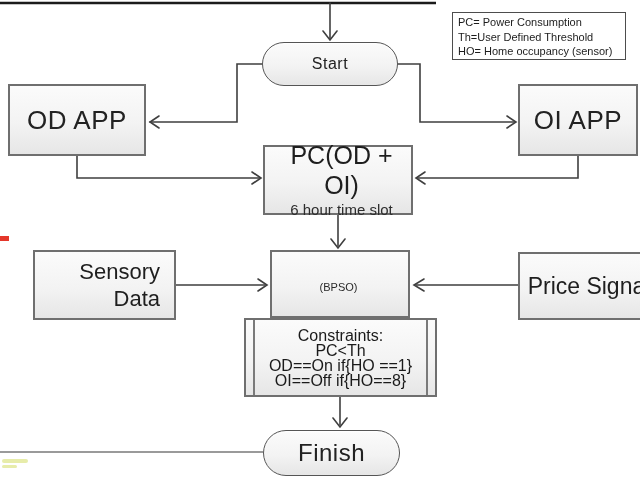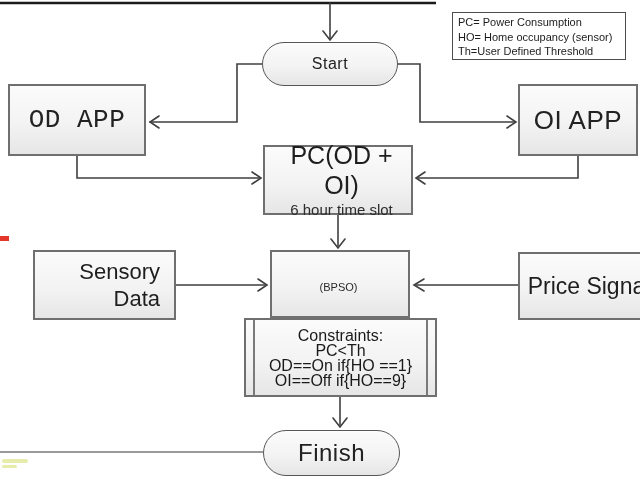--- a/index.html
+++ b/index.html
@@ -22,21 +22,21 @@
   }
   .stadium{
     border-radius:23px;
     border:1.6px solid #555555;
     box-shadow:inset 0 1px 2px rgba(255,255,255,.9);
   }
   .big-label{font-size:26px;letter-spacing:.5px;color:#222;}
 
   #start{left:262px;top:42px;width:136px;height:44px;}
   #start .lbl{font-size:16px;}
-  #od-app{left:8px;top:84px;width:138px;height:72px;font-family:Liberation Mono, monospace;}
+  #od-app{left:8px;top:84px;width:138px;height:72px;}
   #oi-app{left:518px;top:84px;width:120px;height:72px;}
   #pc-box{left:263px;top:145px;width:150px;height:70px;flex-direction:column;padding-left:7px;}
   #pc-box .title{font-size:25px;line-height:30px;}
   #pc-box .subtitle{font-size:15px;line-height:20px;color:#2d2d2d;}
   #sensory{left:33px;top:250px;width:143px;height:70px;padding:0 14px;text-align:right;}
   #sensory .lbl{font-size:22px;line-height:27px;}
   #obj-box{left:270px;top:250px;width:140px;height:68px;flex-direction:column;}
   .obj-line1{display:flex;align-items:flex-end;justify-content:center;line-height:28px;}
   .obj-prefix{font-size:11px;margin-right:3px;margin-top:6px;color:#2a2a2a;}
   .obj-big{font-size:26px;}
@@ -97,22 +97,22 @@
 
     <path d="M340,397 V425"></path>
     <path d="M333,418 L340,427 L347,418"></path>
   </g>
 
   <path d="M0,452 H263" stroke="#9a9a9a" stroke-width="2" fill="none"></path>
 </svg>
 
 <div id="legend" class="abs">
   <div class="lg-line">PC= Power Consumption</div>
+  <div class="lg-line">Th=User Defined Threshold</div>
   <div class="lg-line">HO= Home occupancy (sensor)</div>
-  <div class="lg-line">Th=User Defined Threshold</div>
 </div>
 
 <div id="start" class="node stadium">
   <span class="lbl big-label">Start</span>
 </div>
 
 <div id="od-app" class="node">
   <span class="big-label">OD APP</span>
 </div>
 
@@ -138,21 +138,21 @@
 <div id="price" class="node">
   <span class="lbl">Price Signal</span>
 </div>
 
 <div id="constraints" class="node">
   <div class="inner-rule left"></div>
   <div class="inner-rule right"></div>
   <div class="c-line">Constraints:</div>
   <div class="c-line">PC&lt;Th</div>
   <div class="c-line">OD==On if{HO ==1}</div>
-  <div class="c-line">OI==Off if{HO==9}</div>
+  <div class="c-line">OI==Off if{HO==8}</div>
 </div>
 
 <div id="finish" class="node stadium">
   <span class="lbl big-label">Finish</span>
 </div>
 
 <div id="red-mark" class="abs"></div>
 <div id="wm1" class="wm"></div>
 <div id="wm2" class="wm"></div>
 

